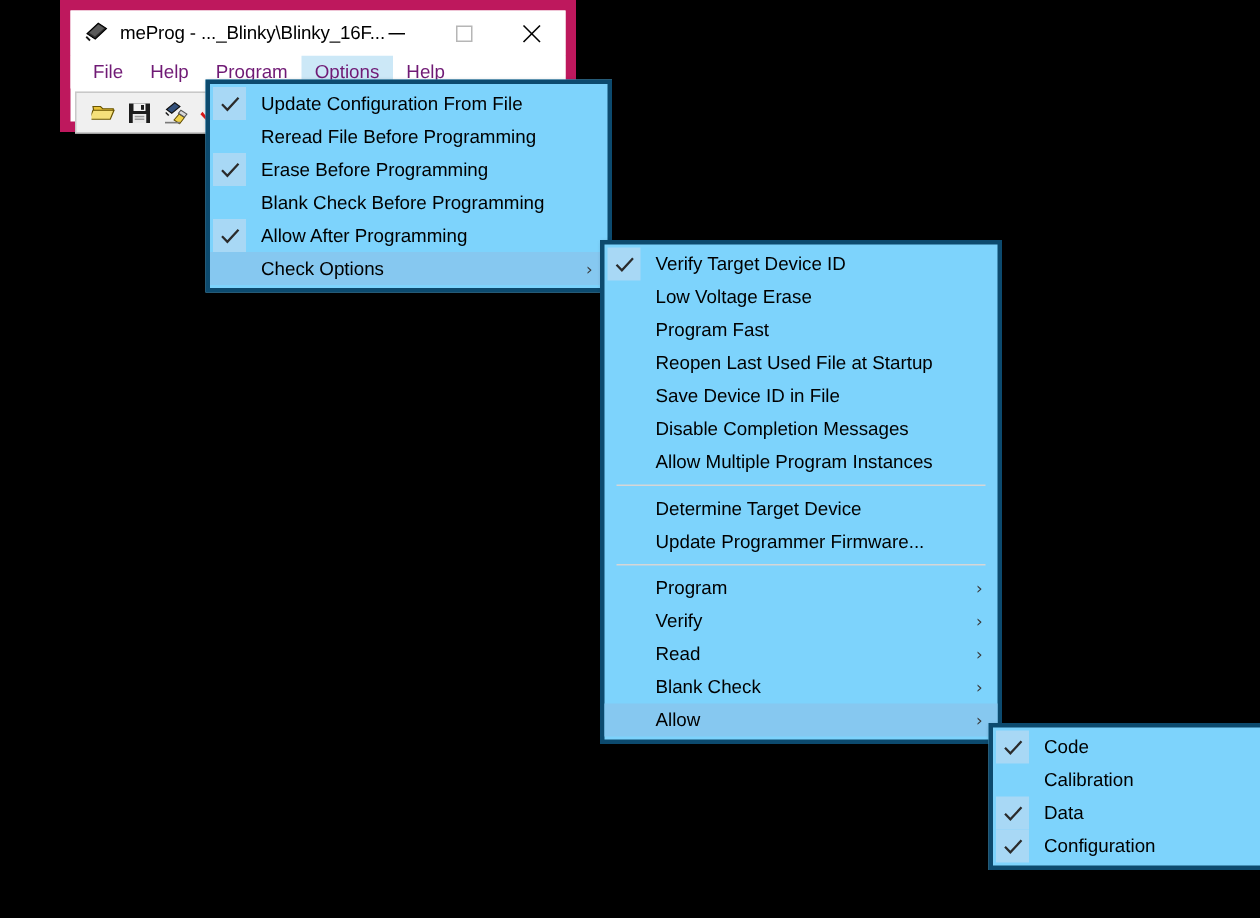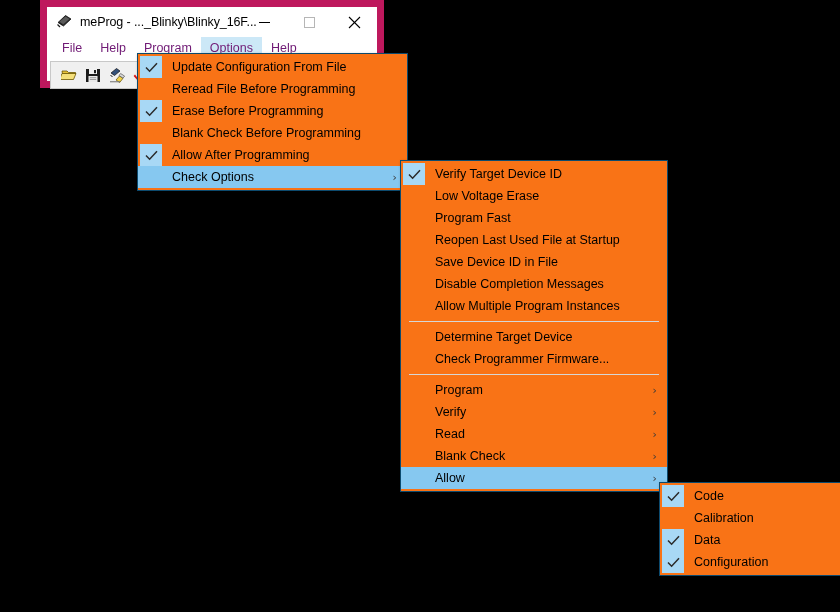--- a/index.html
+++ b/index.html
@@ -119,22 +119,22 @@
     height: 22px;
     display: flex;
     align-items: center;
     justify-content: center;
     margin-right: 2px;
   }
 
   
   .menu-popup {
     position: absolute;
-    background: #f97316;
-    border: 1px solid #0c4a6e;
+    background: #7dd3fc;
+    border: 3px solid #0c4a6e;
     box-sizing: border-box;
     padding: 2px 0;
     box-shadow: 1px 1px 3px rgba(0,0,0,0.25);
   }
   .menu-item {
     position: relative;
     height: 22px;
     display: flex;
     align-items: center;
     font-size: 12.5px;
@@ -404,21 +404,21 @@
   <div class="menu-sep"></div>
 
   <div class="menu-item">
     <span class="menu-check"></span>
     <span class="menu-label">Determine Target Device</span>
   </div>
 
 
   <div class="menu-item">
     <span class="menu-check"></span>
-    <span class="menu-label">Check Programmer Firmware...</span>
+    <span class="menu-label">Update Programmer Firmware...</span>
   </div>
 
   <div class="menu-sep"></div>
 
   <div class="menu-item">
     <span class="menu-check"></span>
     <span class="menu-label">Program</span>
     <span class="submenu-arrow">›</span>
   </div>
 

